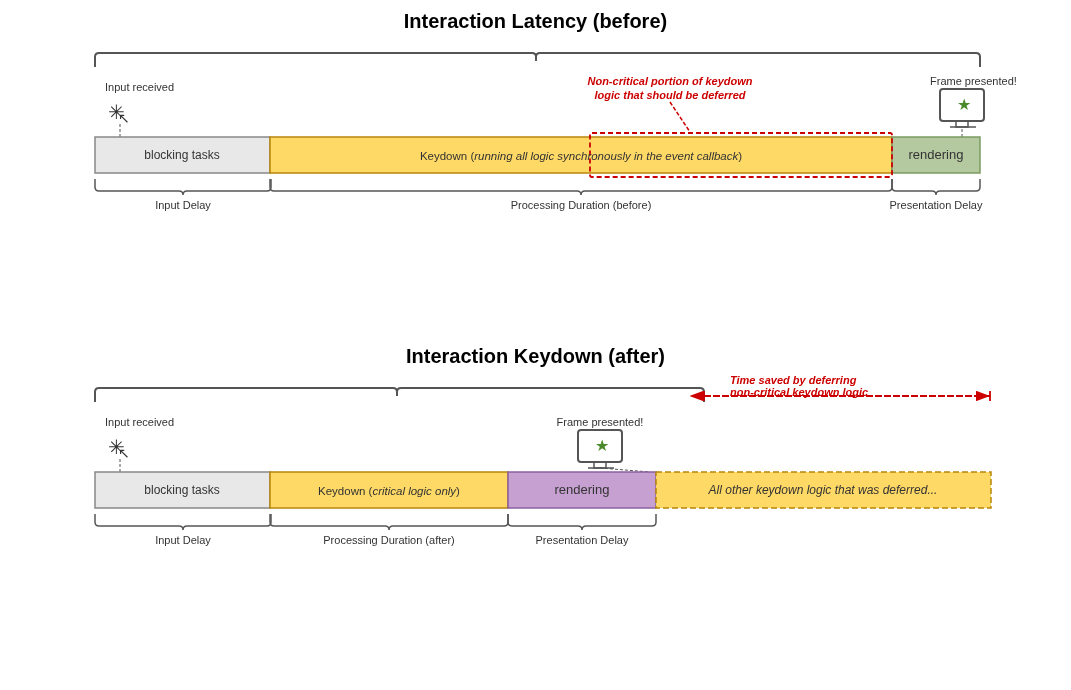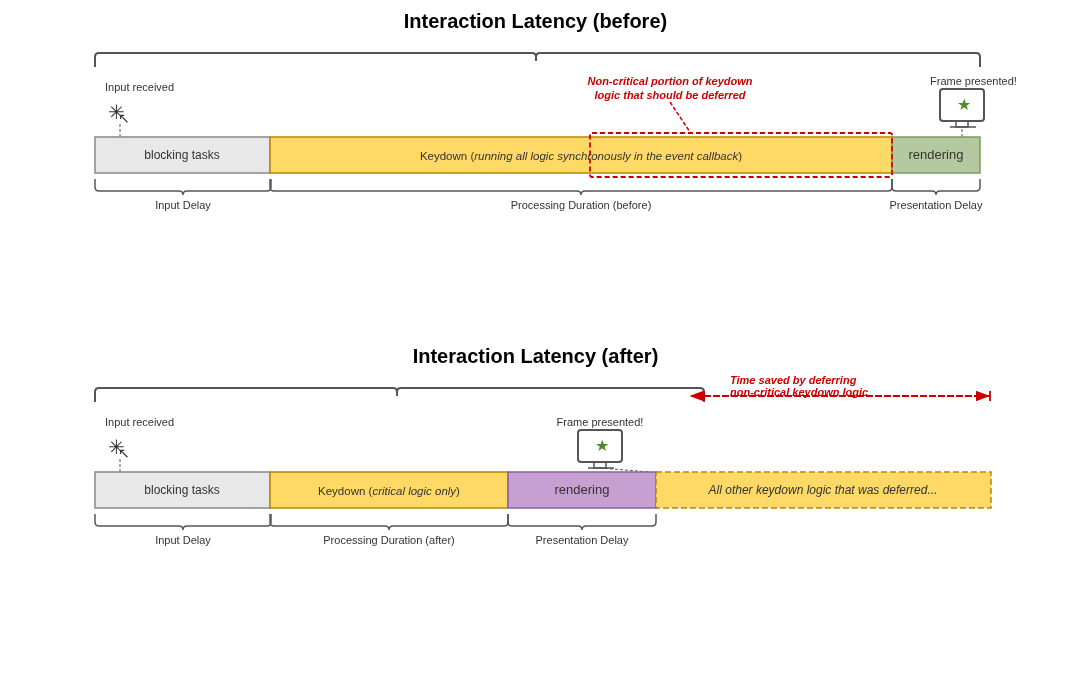--- a/index.html
+++ b/index.html
@@ -106,21 +106,21 @@
         <text x="551" y="170" font-size="11" fill="#333" text-anchor="middle">Processing Duration (before)</text>
 
         <path d="M 862,140 L 862,148 Q 862,152 866,152 L 902,152 Q 906,152 906,156 L 906,156 L 906,156 Q 906,152 910,152 L 946,152 Q 950,152 950,148 L 950,140" fill="none" stroke="#555" stroke-width="1.5"></path>
         <text x="906" y="170" font-size="11" fill="#333" text-anchor="middle">Presentation Delay</text>
       <text x="551" y="121" text-anchor="middle" font-size="11.5" fill="#333"><tspan>Keydown (</tspan><tspan font-style="italic">running all logic synchronously in the event callback</tspan><tspan>)</tspan></text>
         </svg>
     </div>
   </div>
 
   <div class="bottom-section">
-    <div class="section-title">Interaction Latency (after)</div>
+    <div class="section-title">Interaction Keydown (after)</div>
 
     <div class="diagram-area">
       <svg width="1011" height="210" style="position:absolute;top:0;left:0;overflow:visible;">
 
         <path d="M 65,28 L 65,18 Q 65,14 69,14 L 363,14 Q 367,14 367,18 L 367,22 L 367,18 Q 367,14 371,14 L 670,14 Q 674,14 674,18 L 674,28" fill="none" stroke="#555" stroke-width="2"></path>
 
         <text x="75" y="52" font-size="11" fill="#333">Input received</text>
 
         <text x="78" y="80" font-size="20" fill="#333">✳</text>
         <text x="88" y="84" font-size="14" fill="#333">↖</text>

